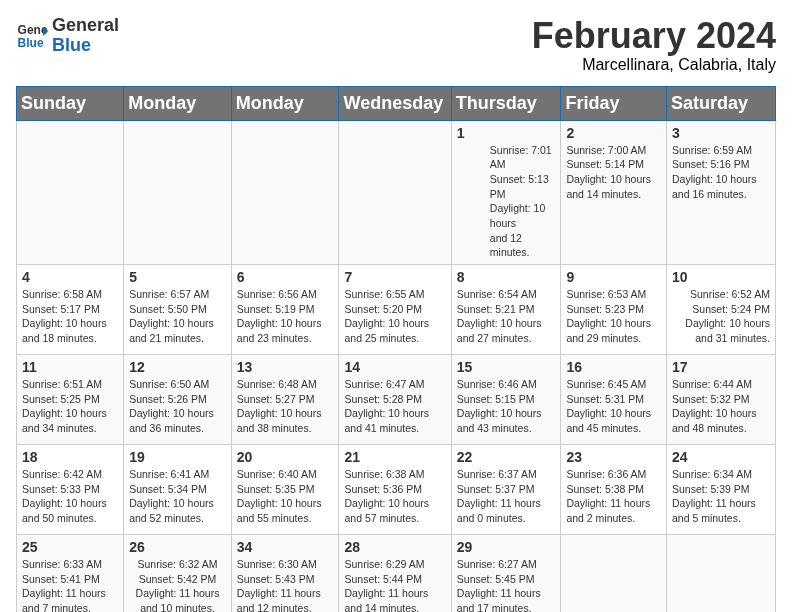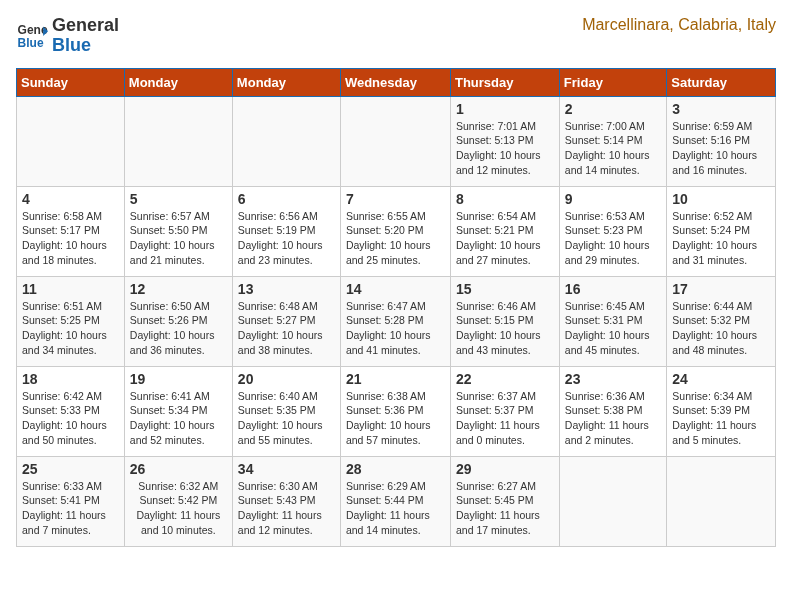--- a/index.html
+++ b/index.html
@@ -35,33 +35,33 @@
       text-align: right;
     }
     .calendar-title {
       font-size: 36px;
       font-weight: bold;
       color: #333;
       line-height: 1.1;
     }
     .calendar-subtitle {
       font-size: 16px;
-      color: #a16207;
+      color: #000000;
     }
     table {
       width: 100%;
       border-collapse: collapse;
       font-size: 11px;
     }
     thead tr th {
-      background-color: #c2410c;
+      background-color: #737373;
       color: #fff;
       padding: 6px 4px;
       text-align: left;
-      font-size: 13px;
+      font-size: 18px;
       font-weight: bold;
       border: 1px solid #1a6ab1;
     }
     tbody tr td {
       border: 1px solid #ccc;
       vertical-align: top;
       padding: 4px 5px;
       height: 90px;
       width: 113px;
     }
@@ -96,20 +96,21 @@
       <text x="2" y="18" font-size="15" font-weight="bold" fill="#333">General</text>
       <text x="2" y="34" font-size="15" font-weight="bold" fill="#1a6ab1">Blue</text>
       <polygon points="34,8 40,14 34,20" fill="#1a6ab1"></polygon>
     </svg>
     <div class="logo-text">
       <div>General</div>
       <div style="color:#1a6ab1;">Blue</div>
     </div>
   </div>
   <div class="title-block">
+    <div class="calendar-title">February 2024</div>
     <div class="calendar-subtitle">Marcellinara, Calabria, Italy</div>
   </div>
 </div>
 
 <table>
   <thead>
     <tr>
     <th>Sunday</th>
         <th>Monday</th>
         <th>Monday</th>
@@ -120,21 +121,21 @@
       </tr>
   </thead>
   <tbody id="calendar-body">
   <tr>
         <td class="empty-cell"></td>
         <td class="empty-cell"></td>
         <td class="empty-cell"></td>
         <td class="empty-cell"></td>
         <td>
           <span class="day-num">1</span>
-          <div class="day-info" style="white-space: pre-line;">Sunrise: 7:01 AM
+          <div class="day-info" style="white-space: pre-line; margin-left: 33px;">Sunrise: 7:01 AM
 Sunset: 5:13 PM
 Daylight: 10 hours
 and 12 minutes.</div>
         </td>
         <td>
           <span class="day-num">2</span>
           <div class="day-info" style="white-space: pre-line;">Sunrise: 7:00 AM
 Sunset: 5:14 PM
 Daylight: 10 hours
 and 14 minutes.</div>
@@ -185,21 +186,21 @@
         </td>
         <td>
           <span class="day-num">9</span>
           <div class="day-info" style="white-space: pre-line;">Sunrise: 6:53 AM
 Sunset: 5:23 PM
 Daylight: 10 hours
 and 29 minutes.</div>
         </td>
         <td>
           <span class="day-num">10</span>
-          <div class="day-info" style="white-space: pre-line;">Sunrise: 6:52 AM
+          <div class="day-info" style="white-space: pre-line; text-align: right;">Sunrise: 6:52 AM
 Sunset: 5:24 PM
 Daylight: 10 hours
 and 31 minutes.</div>
         </td>
       </tr>
       <tr>
         <td>
           <span class="day-num">11</span>
           <div class="day-info" style="white-space: pre-line;">Sunrise: 6:51 AM
 Sunset: 5:25 PM

